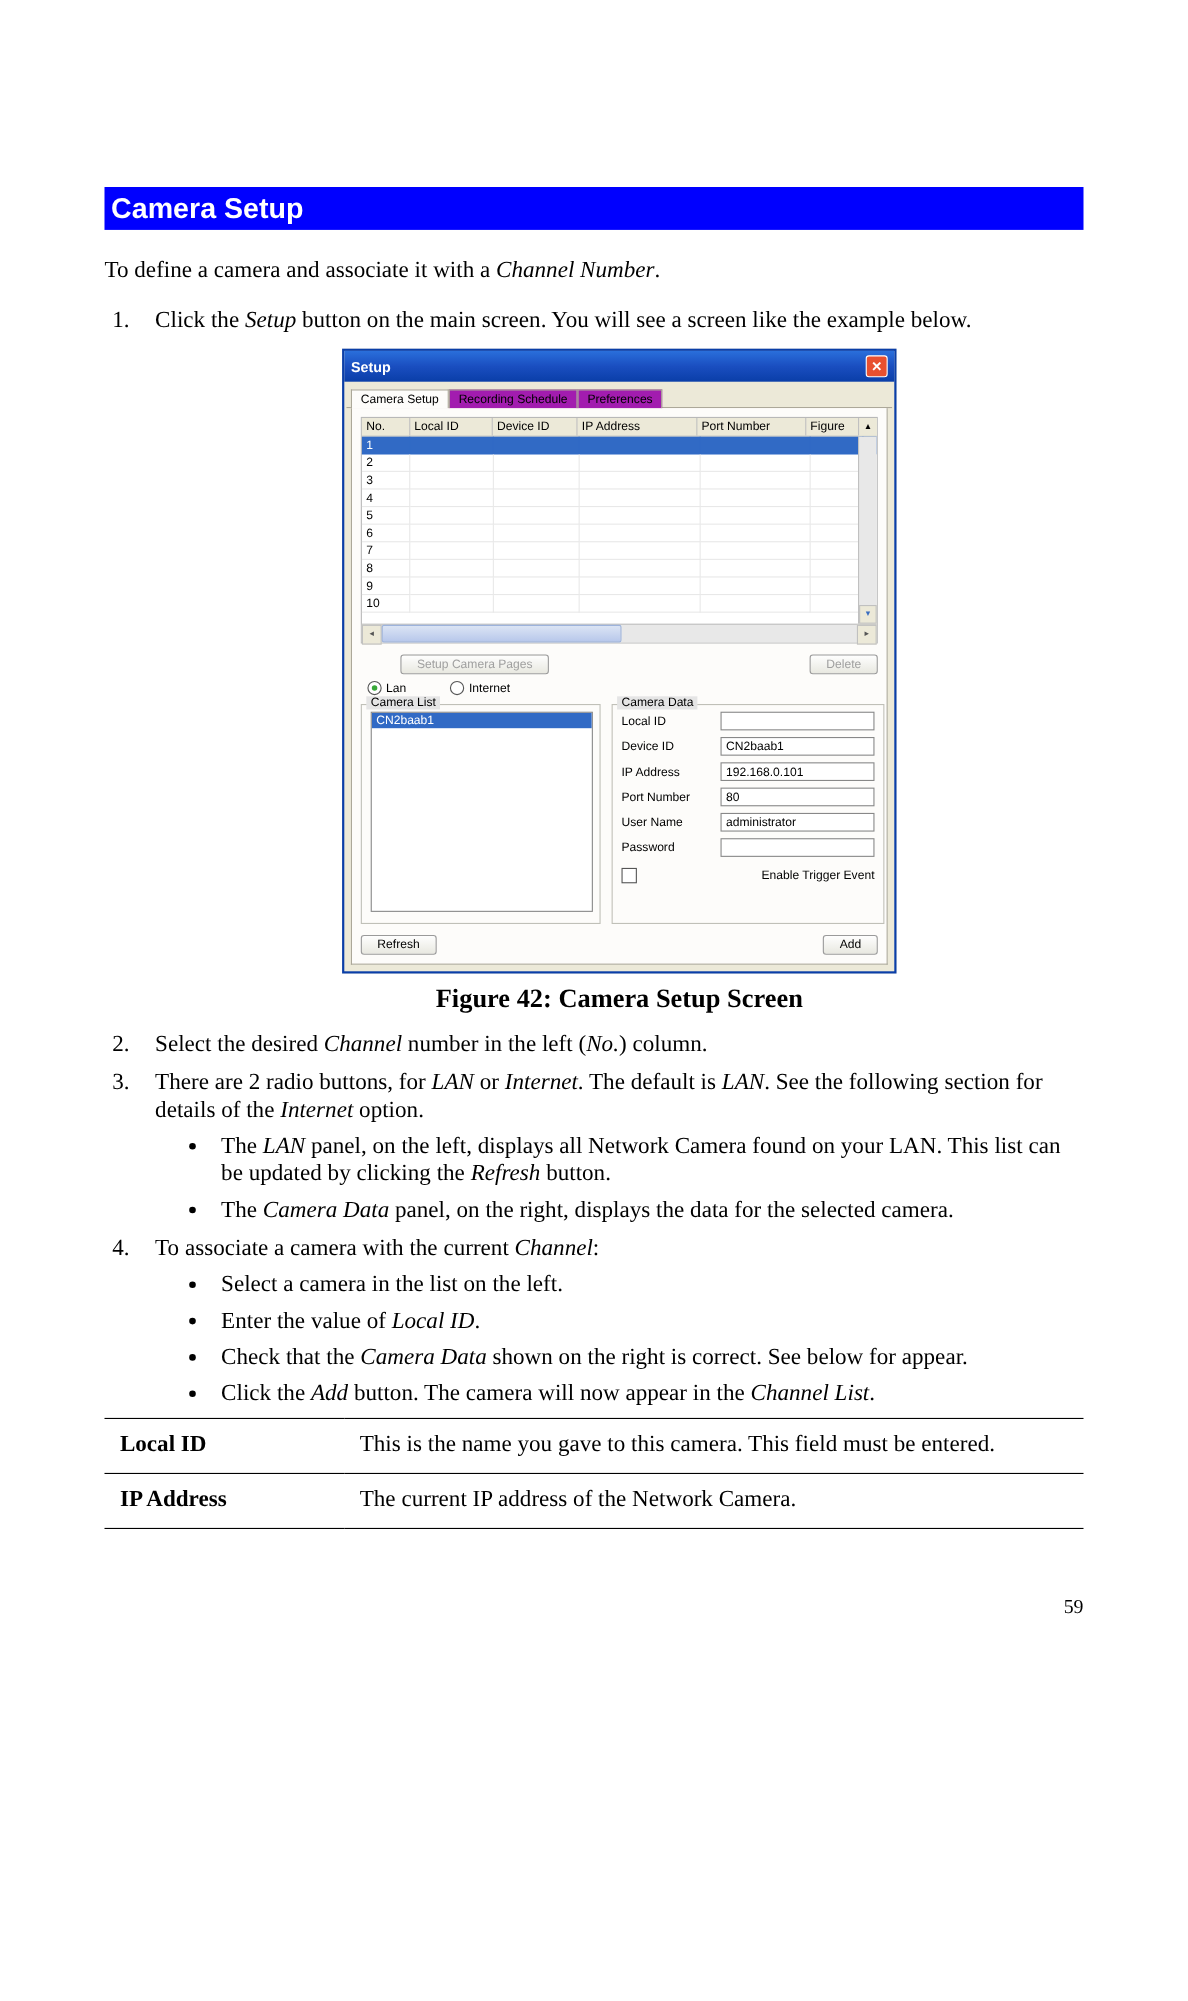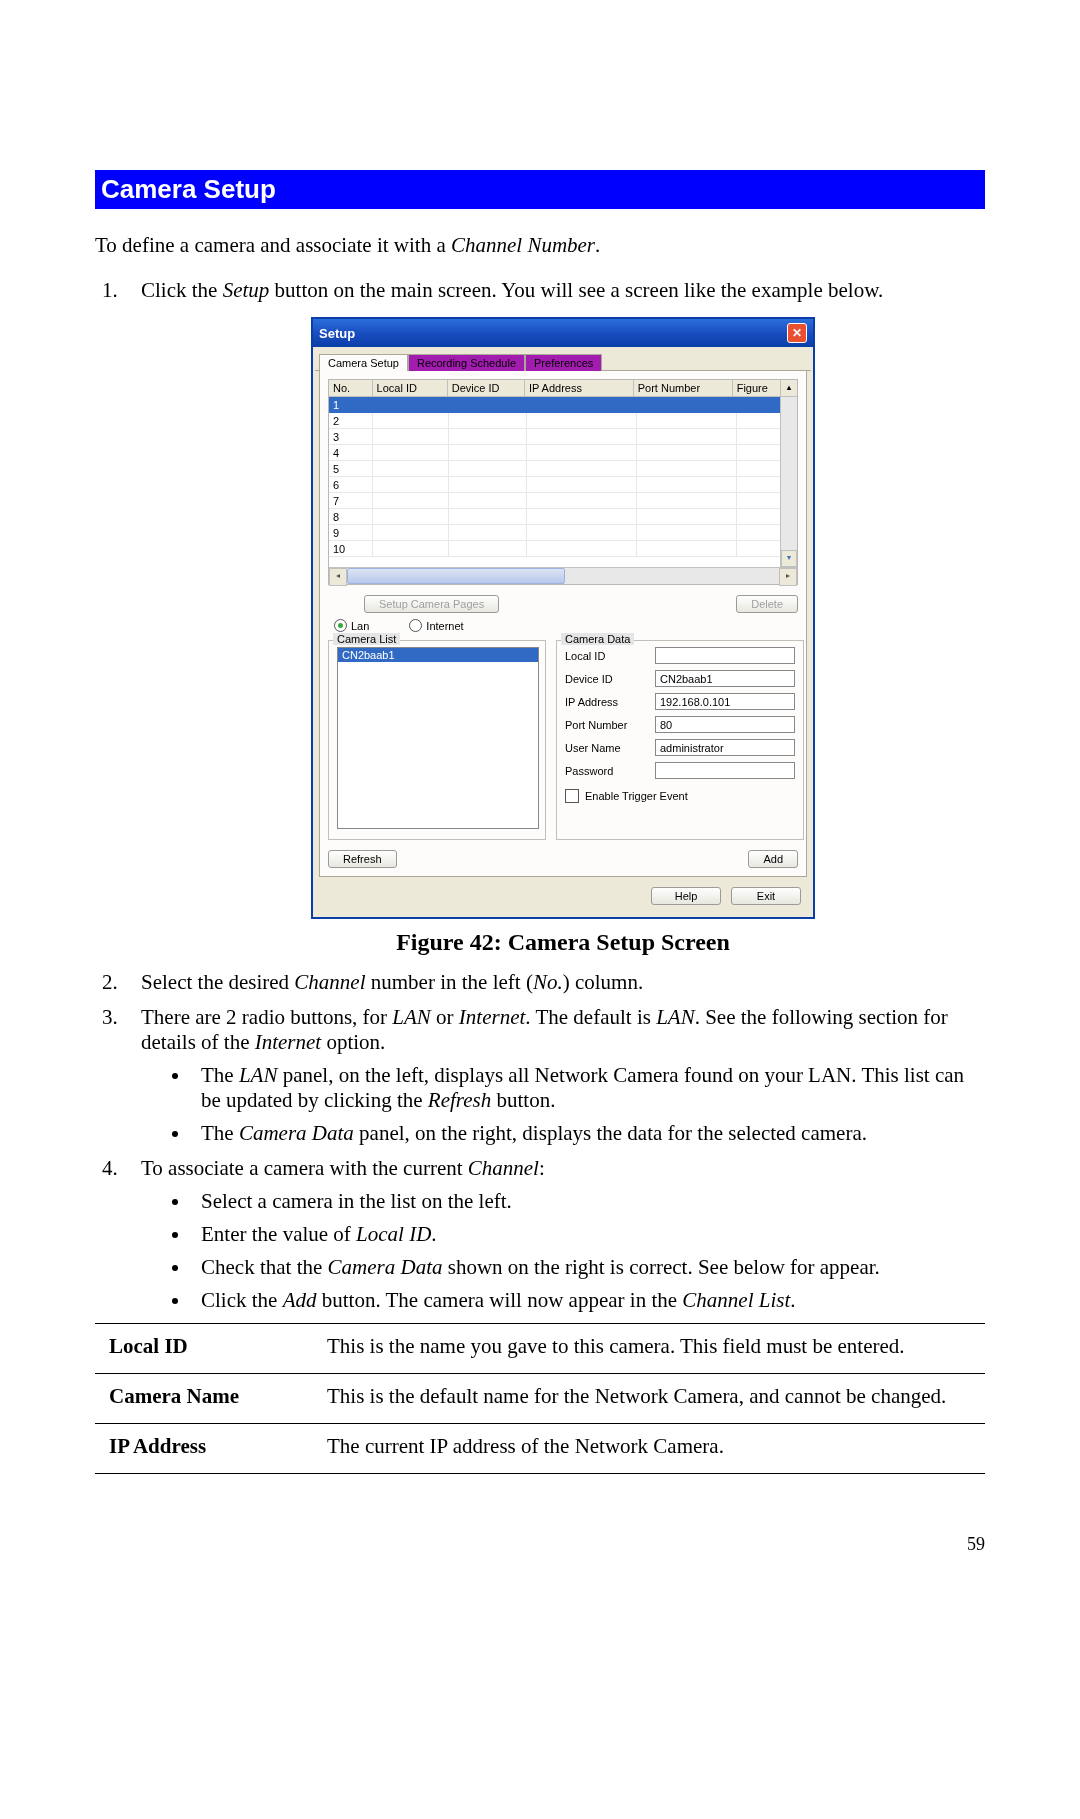--- a/index.html
+++ b/index.html
@@ -334,20 +334,21 @@
     padding: 0 4px;
     box-sizing: border-box;
     font-family: Tahoma, Arial, sans-serif;
   }
   .checkbox-row {
     display: flex;
     align-items: center;
     gap: 6px;
     margin-top: 10px;
     font-size: 11px;
+    justify-content: space-between;
   }
   .checkbox {
     width: 12px;
     height: 12px;
     border: 1px solid #555;
     background: #fff;
   }
   .bottom-buttons {
     display: flex;
     justify-content: space-between;
@@ -547,24 +548,20 @@
                     <span>Enable Trigger Event</span>
                   </div>
                 </div>
               </div>
 
               <div class="bottom-buttons">
                 <button class="win-button">Refresh</button>
                 <button class="win-button">Add</button>
               </div>
 
-            </div>
-            <div class="dlg-footer">
-              <button class="win-button" style="width:70px">Help</button>
-              <button class="win-button" style="width:70px">Exit</button>
             </div>
           </div>
         </div>
       </div>
       <div class="figure-caption">Figure 42: Camera Setup Screen</div>
     </li>
 
     <li>
       <span>Select the desired </span><span class="italic">Channel</span><span> number in the left (</span><span class="italic">No.</span><span>) column.</span>
     </li>
@@ -599,24 +596,20 @@
   </ol>
 
 
   <table class="data-table">
     <tbody>
         <tr>
       <td class="label">Local ID</td>
       <td>This is the name you gave to this camera. This field must be entered.</td>
     </tr>
     <tr>
-      <td class="label">Camera Name</td>
-      <td>This is the default name for the Network Camera, and cannot be changed.</td>
-    </tr>
-    <tr>
       <td class="label">IP Address</td>
       <td>The current IP address of the Network Camera.</td>
     </tr>
   </tbody>
     </table>
 
   <div class="page-number">59</div>
 </div>
 
 </body></html>

